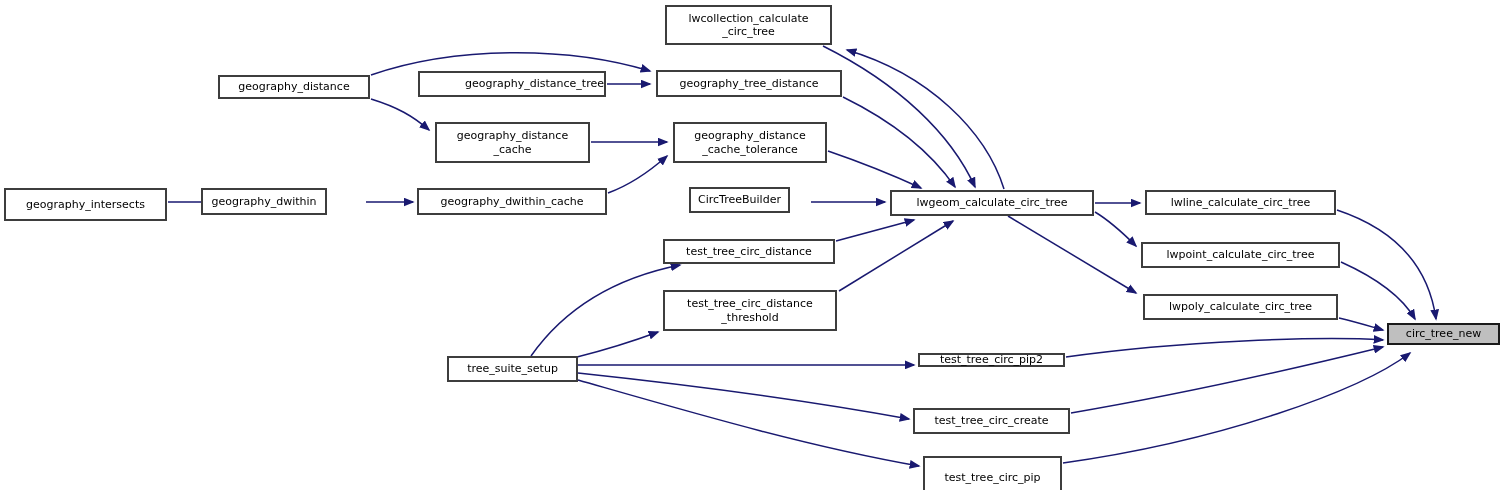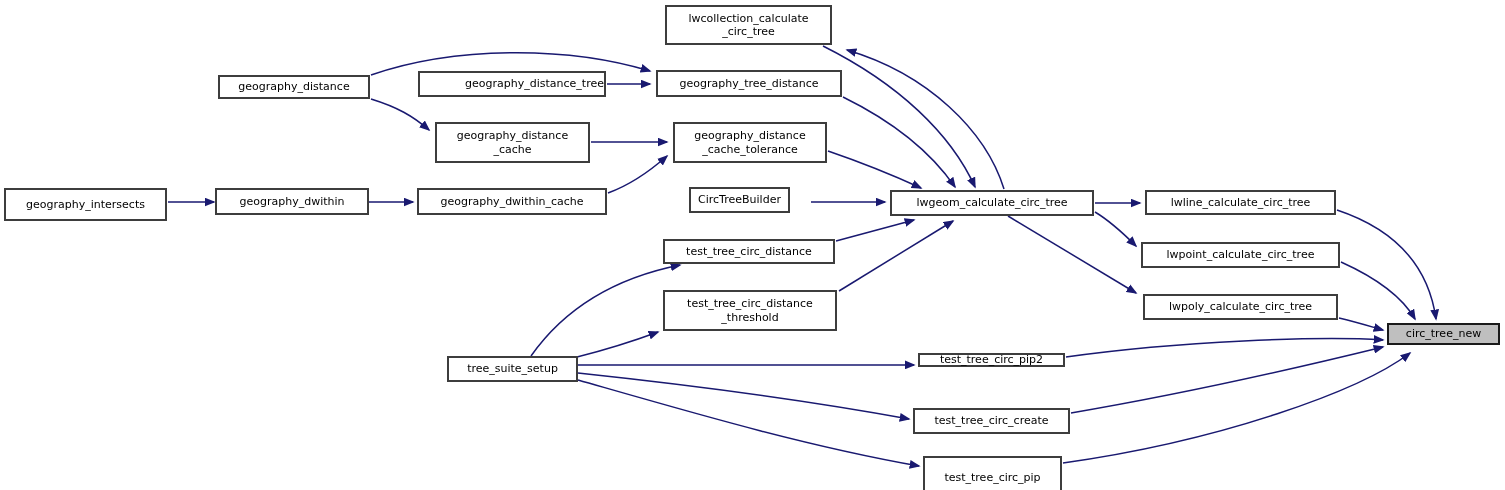--- a/index.html
+++ b/index.html
@@ -73,21 +73,21 @@
         <span>geography_distance</span>
         <span>_cache</span>
       </div>
       <div class="node" style="left: 673px; top: 122px; width: 154px; height: 41px;">
         <span>geography_distance</span>
         <span>_cache_tolerance</span>
       </div>
       <div class="node" style="left: 4px; top: 188px; width: 163px; height: 33px;">
         <span>geography_intersects</span>
       </div>
-      <div class="node" style="left: 215px; top: 188px; width: 154px; height: 27px;">
+      <div class="node" style="left: 201px; top: 188px; width: 126px; height: 27px;">
         <span>geography_dwithin</span>
       </div>
       <div class="node" style="left: 417px; top: 188px; width: 190px; height: 27px;">
         <span>geography_dwithin_cache</span>
       </div>
       <div class="node" style="left: 689px; top: 187px; width: 101px; height: 26px;">
         <span>CircTreeBuilder</span>
       </div>
       <div class="node" style="left: 890px; top: 190px; width: 204px; height: 26px;">
         <span>lwgeom_calculate_circ_tree</span>

